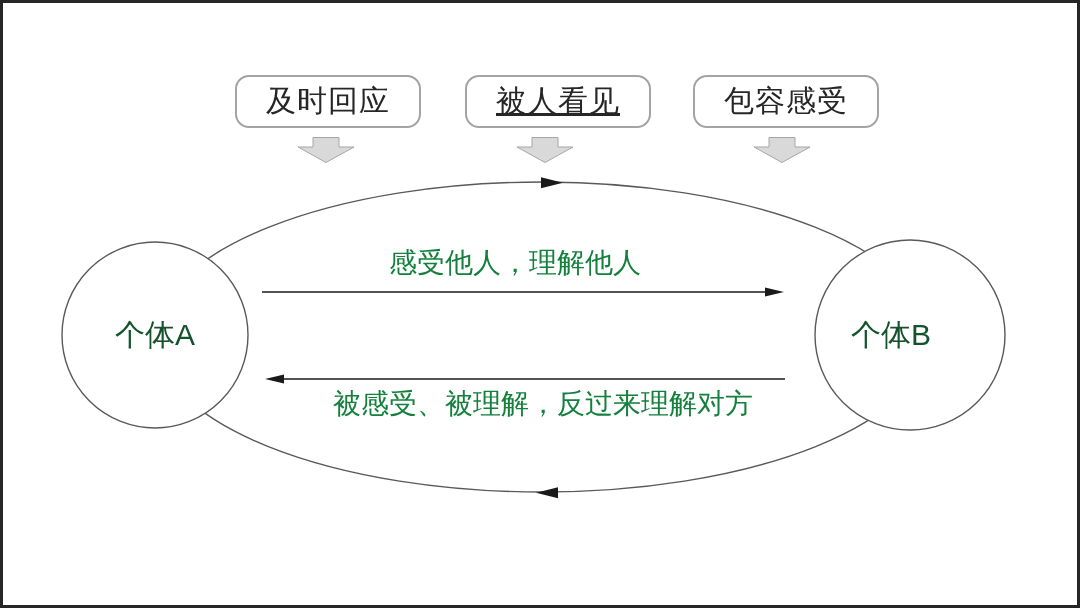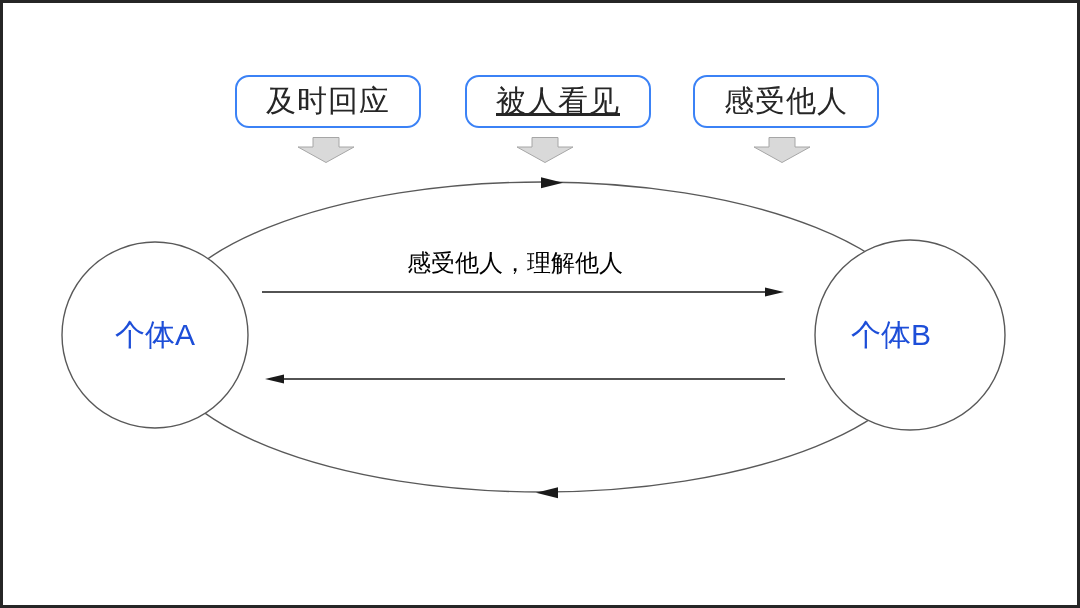--- a/index.html
+++ b/index.html
@@ -23,21 +23,21 @@
     top: 0;
     width: 1074px;
     height: 602px;
   }
   .top-box {
     position: absolute;
     top: 72px;
     width: 186px;
     height: 53px;
     box-sizing: border-box;
-    border: 2px solid #3b82f6;
+    border: 2px solid #a3a3a3;
     border-radius: 14px;
     background: #ffffff;
     display: flex;
     align-items: center;
     justify-content: center;
     font-size: 30px;
     color: #262626;
     letter-spacing: 1px;
     white-space: nowrap;
   }
@@ -50,30 +50,30 @@
     width: 58px;
     height: 26px;
   }
   .ba-1 { left: 294px; }
   .ba-2 { left: 513px; }
   .ba-3 { left: 750px; }
   .node-label {
     position: absolute;
     transform: translate(-50%, -50%);
     font-size: 30px;
-    color: #1d4ed8;
+    color: #14532d;
     white-space: nowrap;
   }
   .node-a { left: 152px; top: 332px; }
   .node-b { left: 888px; top: 332px; }
   .relation-label {
     position: absolute;
     transform: translate(-50%, -50%);
-    font-size: 24px;
-    color: #000000;
+    font-size: 28px;
+    color: #15803d;
     white-space: nowrap;
   }
   .rel-top { left: 512px; top: 260px; }
   .rel-bottom { left: 540px; top: 401px; }
 </style>
 </head>
 <body>
 
 <div class="frame">
 
@@ -95,31 +95,32 @@
     <polygon points="262,376 281,371.6 281,380.4" fill="#1a1a1a"></polygon>
   </svg>
 
   <div class="top-box box-1">
     <span>及时回应</span>
   </div>
   <div class="top-box box-2">
     <span>被人看见</span>
   </div>
   <div class="top-box box-3">
-    <span>感受他人</span>
+    <span>包容感受</span>
   </div>
 
   <svg class="block-arrow ba-1" viewBox="0 0 58 26">
     <polygon points="16,0.5 42,0.5 42,10 57,10 29,25.5 1,10 16,10" fill="#d9d9d9" stroke="#a6a6a6" stroke-width="1"></polygon>
   </svg>
   <svg class="block-arrow ba-2" viewBox="0 0 58 26">
     <polygon points="16,0.5 42,0.5 42,10 57,10 29,25.5 1,10 16,10" fill="#d9d9d9" stroke="#a6a6a6" stroke-width="1"></polygon>
   </svg>
   <svg class="block-arrow ba-3" viewBox="0 0 58 26">
     <polygon points="16,0.5 42,0.5 42,10 57,10 29,25.5 1,10 16,10" fill="#d9d9d9" stroke="#a6a6a6" stroke-width="1"></polygon>
   </svg>
 
   <div class="node-label node-a">个体A</div>
   <div class="node-label node-b">个体B</div>
 
   <div class="relation-label rel-top">感受他人，理解他人</div>
+  <div class="relation-label rel-bottom">被感受、被理解，反过来理解对方</div>
 
 </div>
 
 </body></html>

